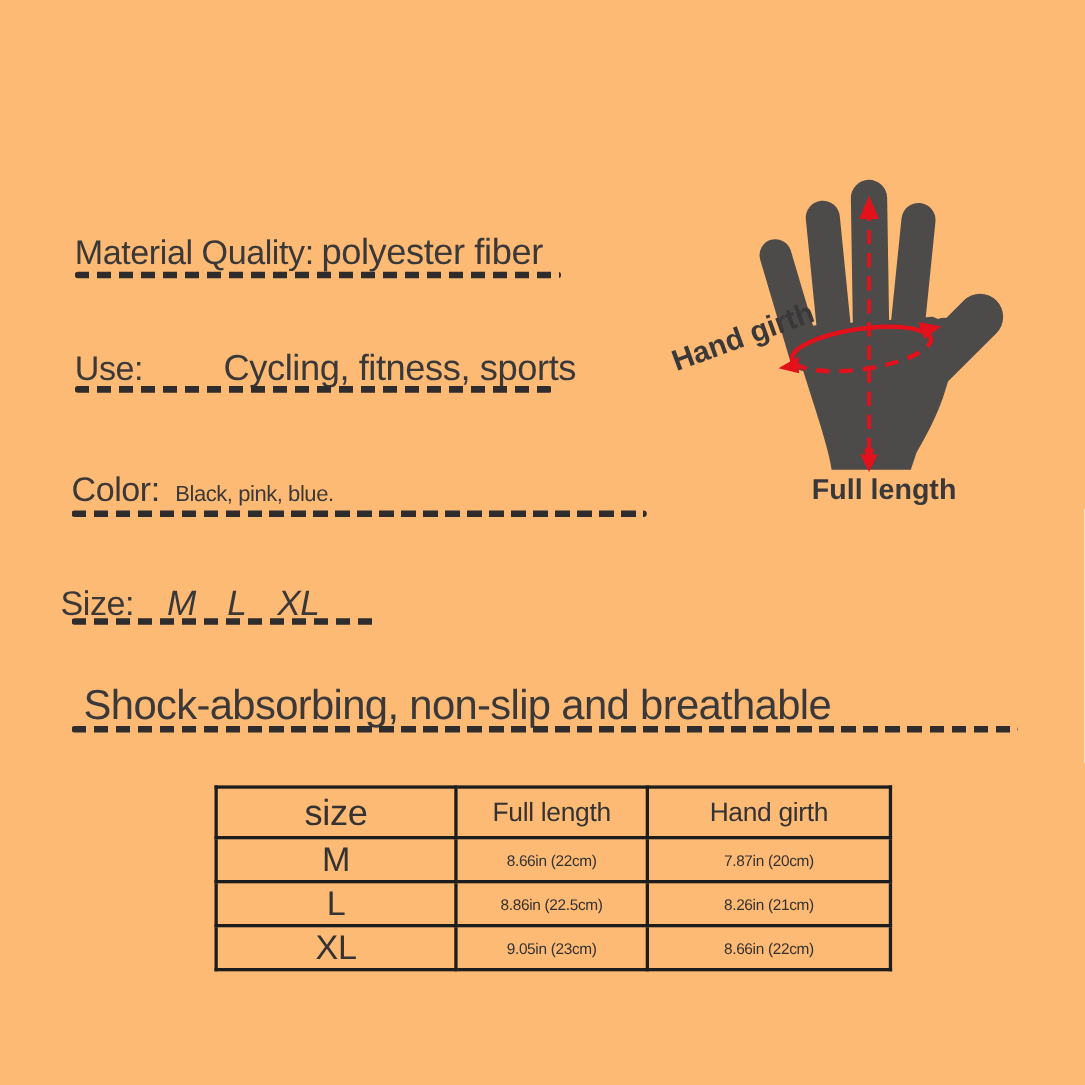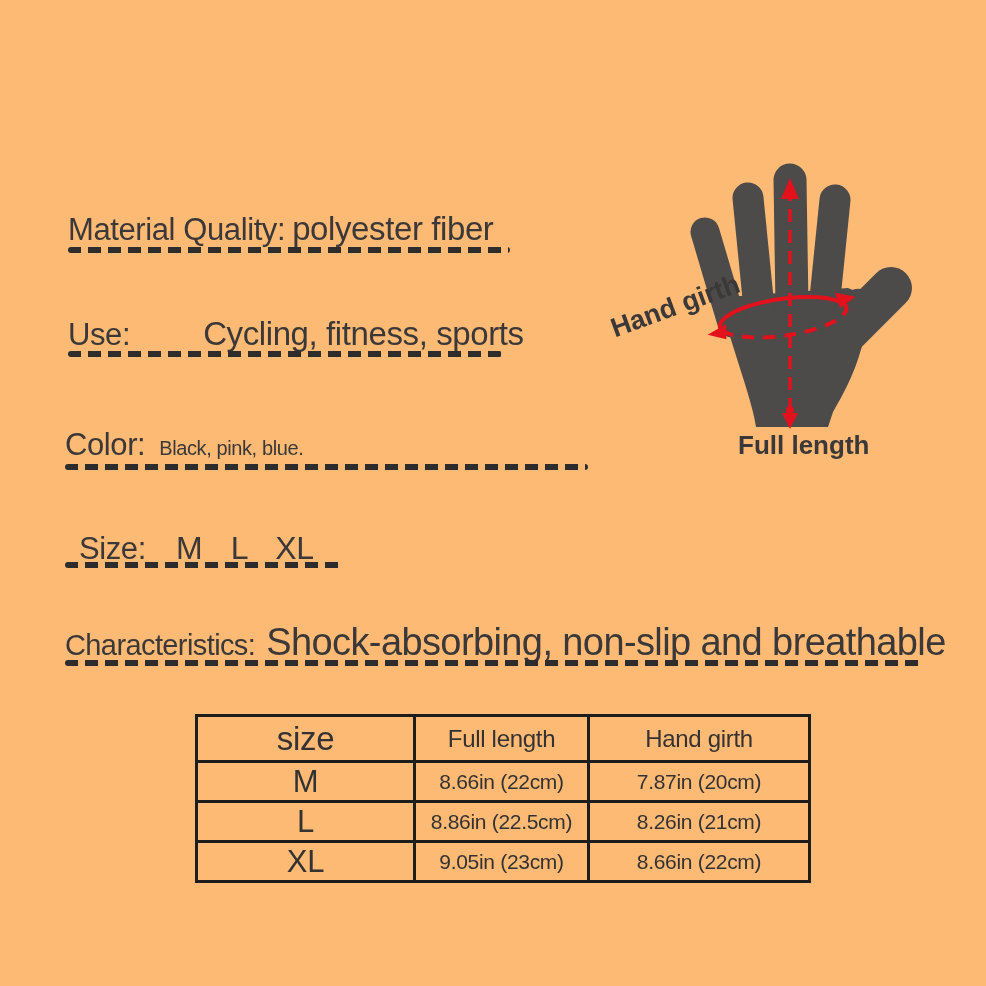--- a/index.html
+++ b/index.html
@@ -21,22 +21,22 @@
   #ul-material{left:68px; top:247px; width:442px;}
 
   #spec-use{left:68px; top:315px; font-size:31px;gap:29px;}
   #spec-use .value{font-size:33px; margin-left:44px;}
   #ul-use{left:68px; top:351px; width:434px;}
 
   #spec-color{left:65px; top:427px; font-size:31px;}
   #spec-color .value{font-size:20px; margin-left:14px;}
   #ul-color{left:65px; top:464px; width:523px;}
 
-  #spec-size{left:79px; top:530px; font-size:31px;}
-  #spec-size .value{font-size:32px; margin-left:30px; word-spacing:20px;}
+  #spec-size{left:55px; top:530px; font-size:31px;}
+  #spec-size .value{font-size:32px; margin-left:30px; word-spacing:20px;font-style:italic;}
   #ul-size{left:65px; top:562px; width:279px;}
 
   #spec-characteristics{left:65px; top:621px; font-size:29px; letter-spacing:-0.6px;}
   #spec-characteristics .value{font-size:38px; margin-left:11px;}
   #ul-characteristics{left:65px; top:660px; width:860px;}
 
   
   #hand-diagram{position:absolute; left:596px; top:158px; width:340px; height:310px;}
   #hand-svg{position:absolute; left:0; top:0;}
   #hand-girth-label{
@@ -56,21 +56,21 @@
   #size-table col.c1{width:218px;} #size-table col.c2{width:174px;} #size-table col.c3{width:221px;}
   #size-table th, #size-table td{
     border:3px solid var(--border); text-align:center; vertical-align:middle; padding:0;
     font-weight:500; letter-spacing:-0.3px; white-space:nowrap; overflow:hidden;
   }
   #size-table thead tr{height:46px;}
   #size-table tbody tr{height:40px;}
   th.h-size{font-size:33px; font-weight:500;}
   th.h-col{font-size:24px;}
   td.size-cell{font-size:31px;}
-  td.meas-cell{font-size:21px;}
+  td.meas-cell{font-size:14px;}
 </style>
 </head>
 <body>
 
 <div id="page">
 
   <div class="spec" id="spec-material">
     <span class="label">Material Quality:</span>
     <span class="value">polyester fiber</span>
   </div>
@@ -88,21 +88,20 @@
   </div>
   <div class="underline" id="ul-color"></div>
 
   <div class="spec" id="spec-size">
     <span class="label">Size:</span>
     <span class="value">M L XL</span>
   </div>
   <div class="underline" id="ul-size"></div>
 
   <div class="spec" id="spec-characteristics">
-    <span class="label">Characteristics:</span>
     <span class="value">Shock-absorbing, non-slip and breathable</span>
   </div>
   <div class="underline" id="ul-characteristics"></div>
 
   <div id="hand-diagram">
     <svg id="hand-svg" width="340" height="310" viewBox="0 0 340 310" xmlns="http://www.w3.org/2000/svg">
 
       <g style="fill:var(--hand)">
 
         <path d="M 130 165 C 128 148, 134 140, 144 138 L 252 130 C 264 134, 270 144, 271 158

